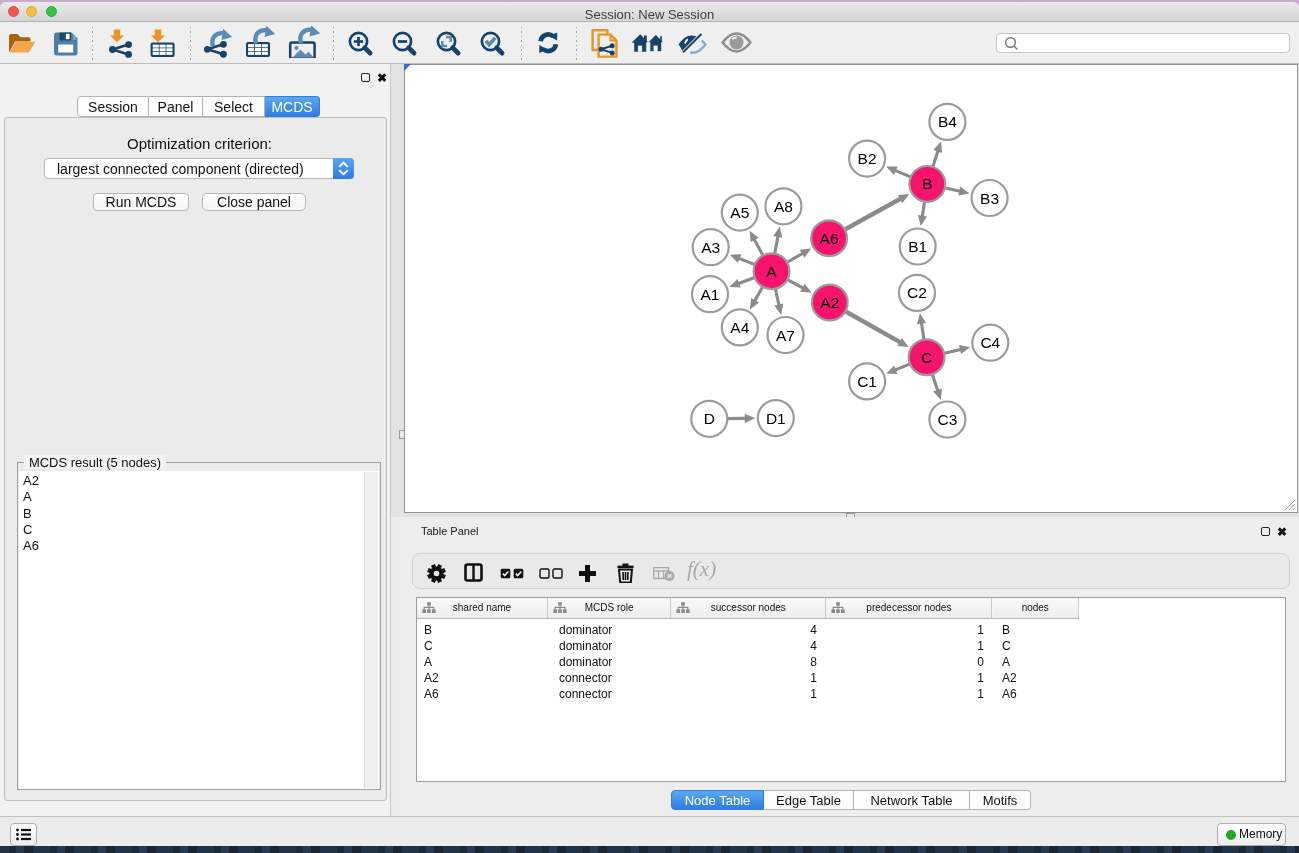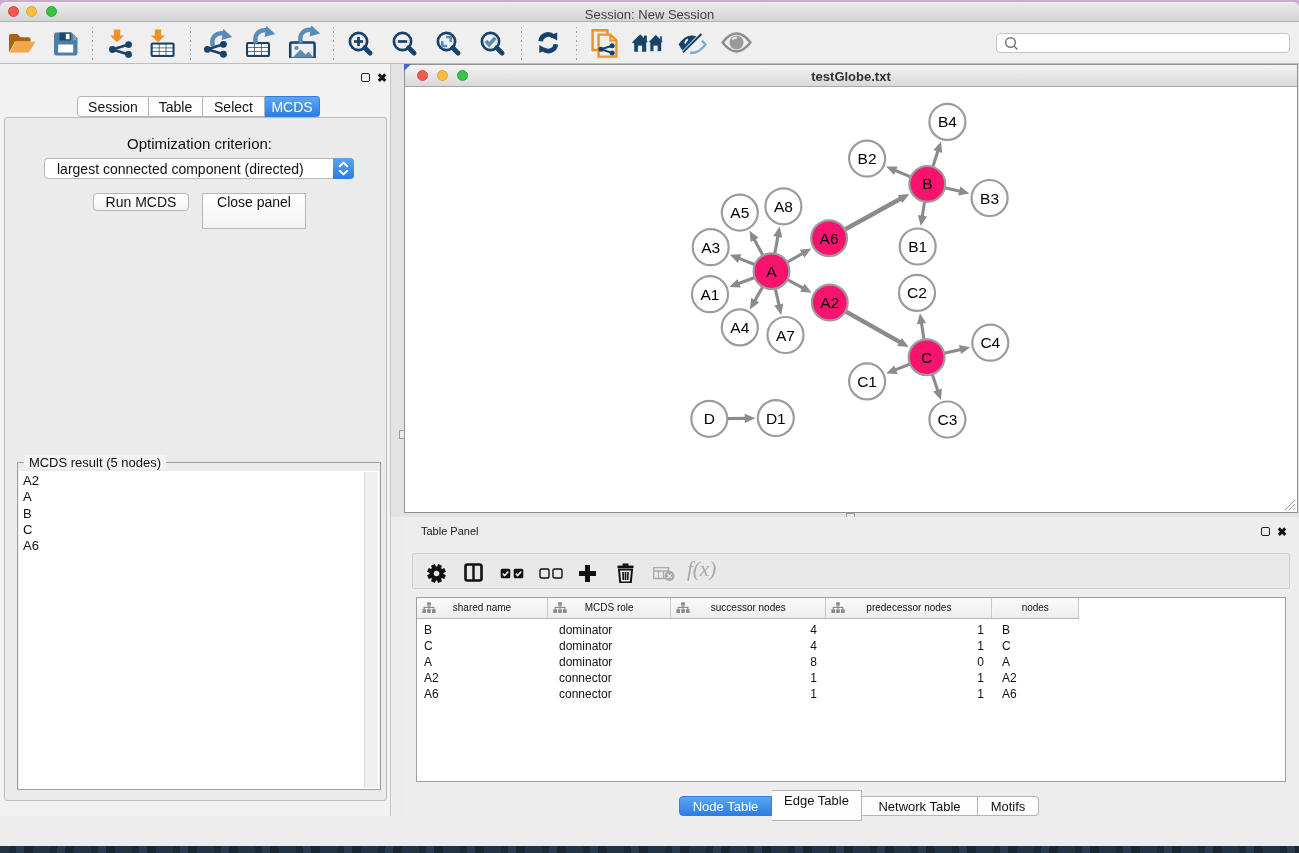--- a/index.html
+++ b/index.html
@@ -44,21 +44,21 @@
 #netdesk { left:391px; top:64px; width:908px; height:453px; background:#e3e3e3; }
 #netwin { left:404px; top:64px; width:894px; height:449px; background:#fff;
   border:1px solid #919191; }
 #nettitle { position:absolute; left:0; top:0; width:100%; height:22px;
   background:linear-gradient(#f4f4f4,#d9d9d9); border-bottom:1px solid #a8a8a8; }
 #nettitle .txt { position:absolute; width:100%; text-align:center; top:4px; font-size:13px; font-weight:bold; color:#303030; }
 
 #tpanel { left:403px; top:517px; width:896px; height:299px; background:#ededed; }
 #tpanel .hdr { position:absolute; left:18px; top:8px; font-size:11px; color:#1a1a1a; }
 #ttoolbar { position:absolute; left:9px; top:36px; width:878px; height:36px;
-  background:#e9e9e9; border:1px solid #d0d0d0; border-radius:2px; }
+  background:#e9e9e9; border:1px solid #d0d0d0; border-radius:8px; }
 #ttable { position:absolute; left:13px; top:80px; width:870px; height:185px;
   background:#fff; border:1px solid #9e9e9e; }
 #thead { position:absolute; left:0; top:0; width:662px; height:21px; background:#f4f4f4;
   border-bottom:1px solid #b9b9b9; font-size:10px; color:#111; }
 .thcell { position:absolute; top:0; height:20px; border-right:1px solid #c9c9c9; text-align:center; line-height:20px; background:linear-gradient(#fafafa,#ededed); }
 .trow { position:absolute; left:0; width:866px; height:16px; font-size:12px; color:#111; }
 .tc { position:absolute; top:1px; }
 .tcr { position:absolute; top:1px; text-align:right; }
 
 #statusbar { left:0; top:816px; width:1299px; height:30px; background:#ececec;
@@ -207,26 +207,20 @@
         <path d="M11.8 9.2 Q9.8 10.6 9 13.4" fill="none" stroke="#fff" stroke-width="1.9"></path>
       </svg>
 <svg style="position:absolute;left:721px;top:9px;" width="31" height="23" viewBox="0 0 31 23">
         <path d="M1.6 11.5 Q8.5 2.6 15.5 2.6 Q22.5 2.6 29.4 11.5 Q22.5 20.4 15.5 20.4 Q8.5 20.4 1.6 11.5 Z" fill="none" stroke="#8e8e8e" stroke-width="2.5"></path>
         <circle cx="15.5" cy="11.5" r="7" fill="#9a9a9a"></circle>
         <path d="M11.3 8.4 Q13 6.6 15.8 6.5" fill="none" stroke="#e9e9e9" stroke-width="1.9"></path>
       </svg>
   </div>
   <div class="abs" id="netdesk"></div>
   <div class="abs" id="netwin">
-    <div id="nettitle">
-      <div class="tl r" style="left:12px; top:5px;"></div>
-      <div class="tl y" style="left:32px; top:5px;"></div>
-      <div class="tl g" style="left:52px; top:5px;"></div>
-      <div class="txt">testGlobe.txt</div>
-    </div>
     <div style="position:absolute;left:-1px;top:-1px;width:0;height:0;border-top:7px solid #3c69c6;border-right:7px solid transparent;"></div>
     <svg width="892" height="424" viewBox="0 0 892 424" style="position:absolute; left:0; top:23px;" font-family="Liberation Sans, sans-serif">
 <line x1="366.5" y1="183.2" x2="348.6" y2="150.2" stroke="#8b8b8b" stroke-width="3.1"></line>
 <polygon points="344.6,142.7 353.6,149.8 345.6,154.1" fill="#8b8b8b"></polygon>
 <line x1="366.5" y1="183.2" x2="373.2" y2="146.9" stroke="#8b8b8b" stroke-width="3.1"></line>
 <polygon points="374.7,138.6 377.3,149.7 368.3,148.1" fill="#8b8b8b"></polygon>
 <line x1="366.5" y1="183.2" x2="332.8" y2="169.9" stroke="#8b8b8b" stroke-width="3.1"></line>
 <polygon points="324.9,166.8 336.3,166.3 332.9,174.9" fill="#8b8b8b"></polygon>
 <line x1="366.5" y1="183.2" x2="332.3" y2="196.0" stroke="#8b8b8b" stroke-width="3.1"></line>
 <polygon points="324.3,199.0 332.5,191.0 335.7,199.6" fill="#8b8b8b"></polygon>
@@ -311,36 +305,36 @@
   </div>
   <div class="abs" style="left:399px;top:430px;width:6px;height:9px;background:#e9e9e9;border:1px solid #9a9a9a;"></div>
   <div class="abs" style="left:846px;top:513px;width:9px;height:6px;background:#e9e9e9;border:1px solid #9a9a9a;"></div>
   <div class="abs" id="cpanel">
     <div class="hdr">Control Panel</div>
     <div class="floatbtn" style="left:361px; top:9px;"></div>
     <div class="closex" style="left:377px; top:7px;">✖</div>
     <div id="cpbox"></div>
     <div class="tabs" style="left:77px; top:32px;">
       <div class="tab first" style="width:72px;padding:0;text-align:center;">Session</div>
-      <div class="tab" style="width:54px;padding:0;text-align:center;">Table</div>
+      <div class="tab" style="width:54px;padding:0;text-align:center;">Panel</div>
       <div class="tab" style="width:62px;padding:0;text-align:center;">Select</div>
       <div class="tab last sel" style="width:55px;padding:0;text-align:center;">MCDS</div>
     </div>
     <div class="abs" style="left:8px; top:71px; width:383px; text-align:center; font-size:15px; color:#111;">Optimization criterion:</div>
     <div class="abs" id="combo" style="left:44px; top:94px; width:310px; height:21px; background:#fff; border:1px solid #b7b7b7; border-radius:4px;">
       <div class="abs" style="left:12px; top:2px; font-size:14px; color:#111;">largest connected component (directed)</div>
       <div class="abs" style="right:-1px; top:-1px; width:21px; height:21px; background:linear-gradient(#5ba5ee,#2d7ce2); border-radius:0 4px 4px 0;">
         <svg width="21" height="21" viewBox="0 0 21 21">
           <path d="M6.8 8.3 L10.5 4.6 L14.2 8.3" fill="none" stroke="#fff" stroke-width="2" stroke-linecap="round" stroke-linejoin="round"></path>
           <path d="M6.8 12.7 L10.5 16.4 L14.2 12.7" fill="none" stroke="#fff" stroke-width="2" stroke-linecap="round" stroke-linejoin="round"></path>
         </svg>
       </div>
     </div>
     <div class="abs" style="left:93px; top:129px; width:96px; height:18px; background:linear-gradient(#fff,#f4f4f4); border:1px solid #b7b7b7; border-radius:4px; text-align:center; font-size:14px; line-height:16px; color:#111;">Run MCDS</div>
-    <div class="abs" style="left:202px; top:129px; width:104px; height:36px; background:linear-gradient(#fff,#f4f4f4); border:1px solid #b7b7b7; border-radius:0; text-align:center; font-size:14px; line-height:16px; color:#111;">Close panel</div>
+    <div class="abs" style="left:202px; top:129px; width:104px; height:18px; background:linear-gradient(#fff,#f4f4f4); border:1px solid #b7b7b7; border-radius:5px; text-align:center; font-size:14px; line-height:16px; color:#111;">Close panel</div>
     <div class="abs" style="left:17px; top:398px; width:364px; height:328px; border:1px solid #9e9e9e;"></div>
     <div class="abs" style="left:24px; top:391px; width:142px; height:14px; background:#f2f2f2; font-size:13px; color:#111; text-align:center;">MCDS result (5 nodes)</div>
     <div class="abs" style="left:19px; top:407px; width:360px; height:318px; background:#fff; font-size:13px; color:#111; line-height:16.3px; padding:2px 0 0 4px;">A2<br>A<br>B<br>C<br>A6</div>
     <div class="abs" style="left:364px; top:408px; width:14px; height:316px; background:#f0f0f0; border-left:1px solid #d9d9d9;"></div>
   </div>
   <div class="abs" id="tpanel">
     <div class="hdr">Table Panel</div>
     <div class="floatbtn" style="left:858px; top:10px;"></div>
     <div class="closex" style="left:874px; top:8px;">✖</div>
     <div id="ttoolbar">
@@ -463,21 +457,36 @@
           </div>
 <div class="trow" style="top:87.6px;">
             <div class="tc" style="left:7px;">A6</div>
             <div class="tc" style="left:142px;">connector</div>
             <div class="tcr" style="left:254px;width:146px;">1</div>
             <div class="tcr" style="left:409px;width:158px;">1</div>
             <div class="tc" style="left:585px;">A6</div>
           </div>
       </div>
     </div>
-    <div class="tabs" style="left:276px; top:273px;align-items:center;">
+    <div class="tabs" style="left:268px; top:273px;">
   <div class="tab first sel" style="font-size:13px;height:20px;padding:0;width:93px;text-align:center;">Node Table</div>
-  <div class="tab" style="font-size:13px;height:31px;padding:0;width:90px;text-align:center;">Edge Table</div>
+  <div class="tab" style="font-size:13px;height:20px;padding:0;width:90px;text-align:center;">Edge Table</div>
   <div class="tab" style="font-size:13px;height:20px;padding:0;width:116px;text-align:center;">Network Table</div>
   <div class="tab last" style="font-size:13px;height:20px;padding:0;width:61px;text-align:center;">Motifs</div>
 </div>
   </div>
+  <div class="abs" id="statusbar">
+    <div id="listbtn">
+      <svg width="15" height="13" viewBox="0 0 15 13" style="position:absolute;left:5px;top:4px;">
+        <circle cx="1.5" cy="2" r="1.4" fill="#111"></circle>
+          <rect x="5" y="0.9" width="10" height="2.2" fill="#111"></rect>
+        <circle cx="1.5" cy="6.5" r="1.4" fill="#111"></circle>
+          <rect x="5" y="5.4" width="10" height="2.2" fill="#111"></rect>
+        <circle cx="1.5" cy="11" r="1.4" fill="#111"></circle>
+          <rect x="5" y="9.9" width="10" height="2.2" fill="#111"></rect>
+      </svg>
+    </div>
+    <div id="membtn">
+      <span style="display:inline-block;width:10px;height:10px;border-radius:50%;background:#27a427;margin:6px 3px 0 8px;"></span><span style="position:relative;top:-2px;">Memory</span>
+    </div>
+  </div>
   <div class="abs" id="wallbottom"></div>
 </div>
 
 </body></html>

